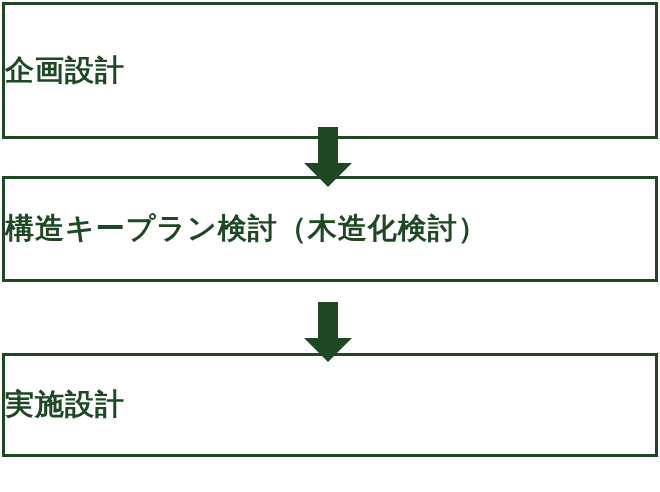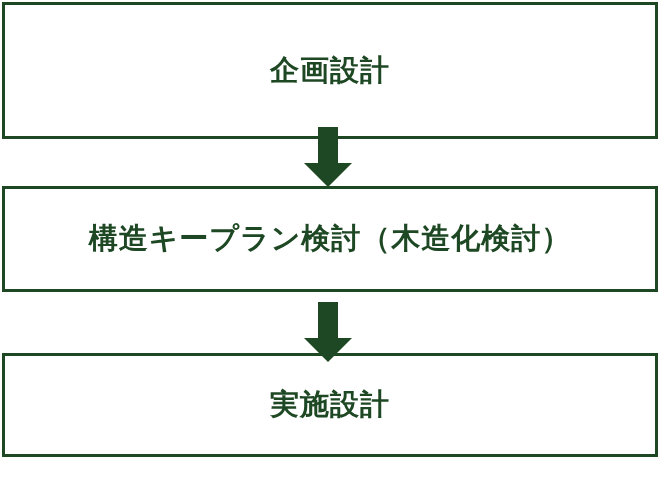--- a/index.html
+++ b/index.html
@@ -17,25 +17,24 @@
   }
   .flow-box {
     position: absolute;
     left: 2px;
     width: 656px;
     box-sizing: border-box;
     border: 3px solid var(--accent-green, #1d4823);
     background: var(--box-bg, #ffffff);
     display: flex;
     align-items: center;
-    justify-content: center;
     z-index: 1;
   }
   .flow-box.step-1 { top: 2px;   height: 137px; }
-  .flow-box.step-2 { top: 186px; height: 106px; }
+  .flow-box.step-2 { top: 176px; height: 106px; }
   .flow-box.step-3 { top: 353px; height: 104px; }
   .flow-label {
     color: var(--accent-green, #1d4823);
     font-size: 29px;
     font-weight: bold;
     letter-spacing: 1px;
     white-space: nowrap;
   }
   .down-arrow {
     position: absolute;

